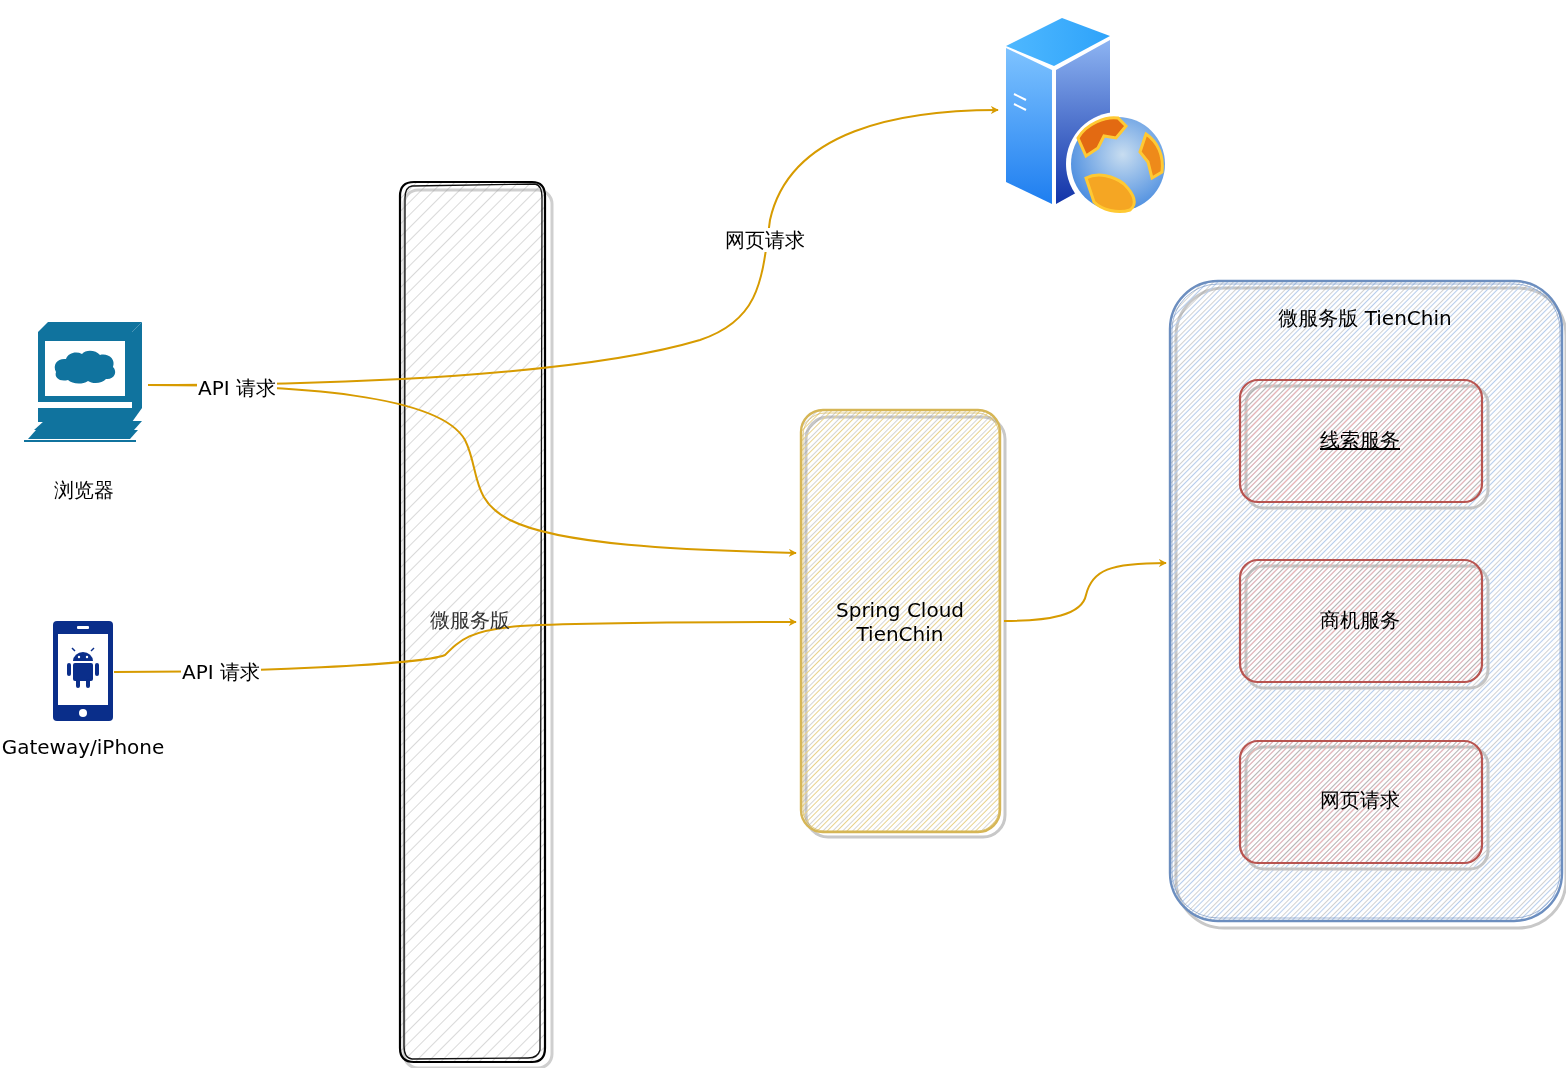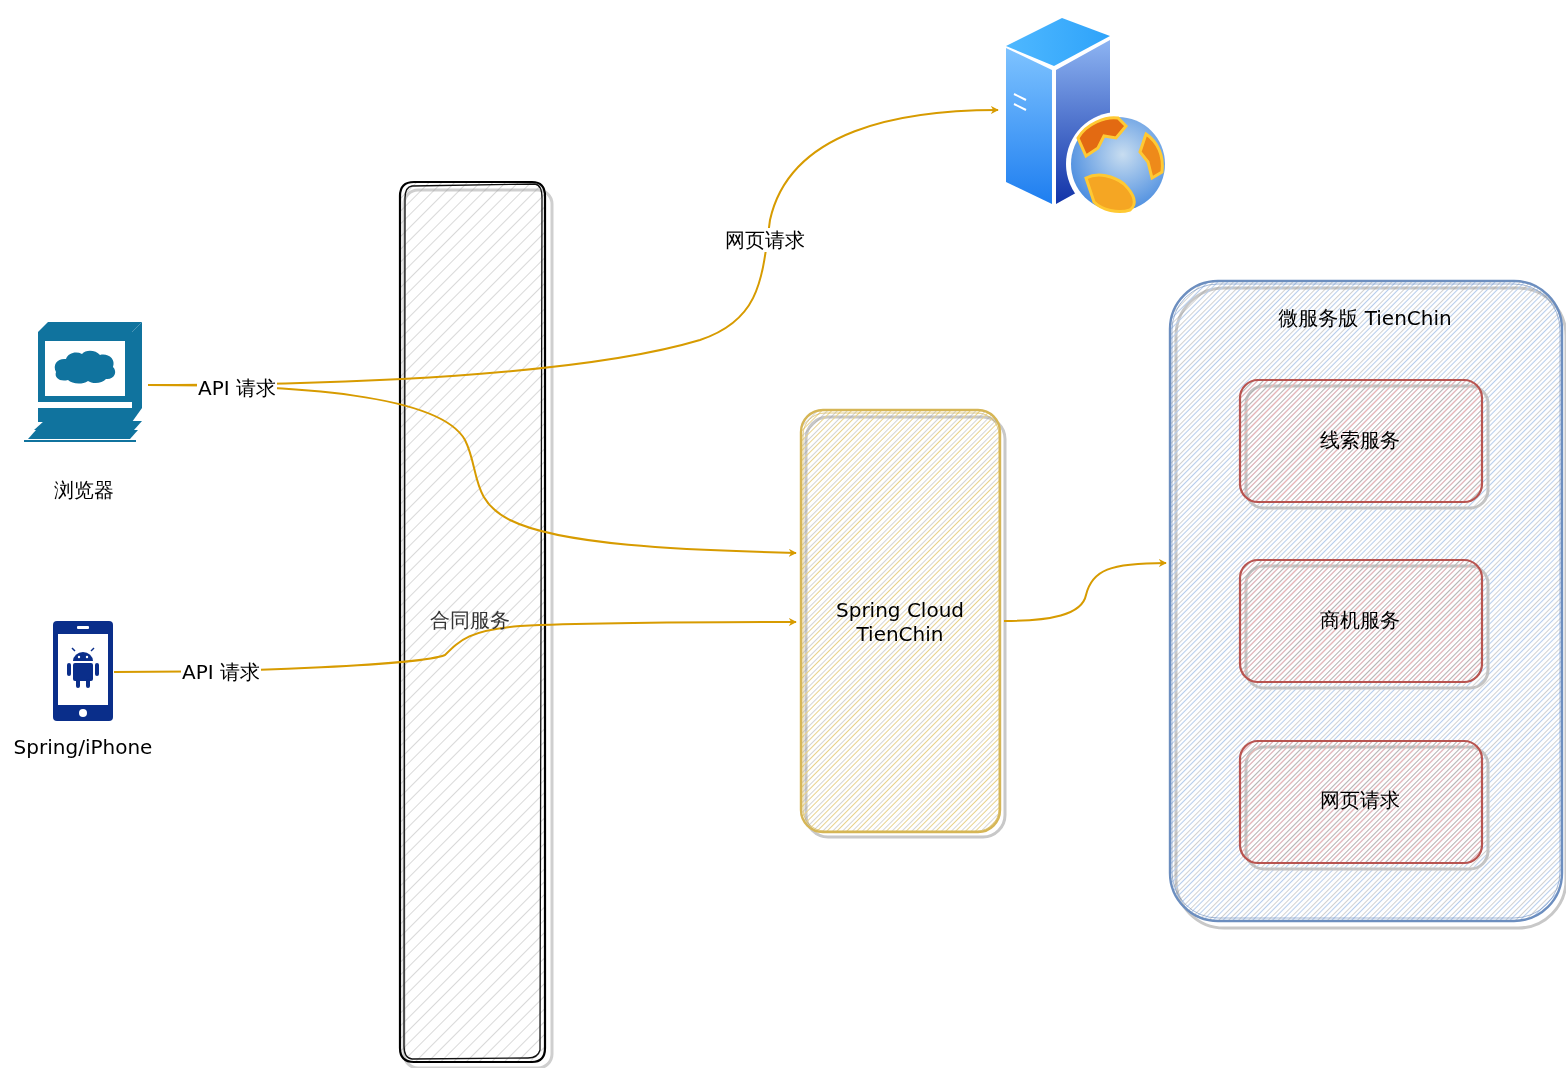--- a/index.html
+++ b/index.html
@@ -127,25 +127,25 @@
     <line x1="8" y1="98" x2="20" y2="104" stroke="#ffffff" stroke-width="2"></line>
     <circle cx="112" cy="158" r="52" fill="#ffffff"></circle>
     <circle cx="112" cy="158" r="47" fill="url(#globe-sea)"></circle>
     <path d="M72,132 C80,118 100,110 112,112 L120,120 L110,132 L98,130 L92,142 L80,150 Z" fill="#E36A12" stroke="#FFC933" stroke-width="3"></path>
     <path d="M140,128 C152,136 158,150 156,166 L146,172 L142,156 L134,146 Z" fill="#EE8A1A" stroke="#FFC933" stroke-width="3"></path>
     <path d="M80,172 C92,166 108,170 118,178 C128,188 132,198 124,204 C112,208 96,204 88,196 Z" fill="#F5A623" stroke="#FFC933" stroke-width="3"></path>
   </g>
 </svg>
 
 <div class="lbl center" style="left:84px; top:490px;">浏览器</div>
-<div class="lbl center" style="left:83px; top:747px;">Spring/iPhone</div>
+<div class="lbl center" style="left:83px; top:747px;">Gateway/iPhone</div>
 <div class="lbl center bg" style="left:237px; top:388px;">API 请求</div>
 <div class="lbl center bg" style="left:221px; top:672px;">API 请求</div>
 <div class="lbl center bg" style="left:765px; top:240px;">网页请求</div>
-<div class="lbl center" style="left:470px; top:620px; color:#333;">合同服务</div>
+<div class="lbl center" style="left:470px; top:620px; color:#333;">微服务版</div>
 <div class="lbl center" style="left:900px; top:622px;">
   <div>Spring Cloud</div>
   <div>TienChin</div>
 </div>
 <div class="lbl center" style="left:1365px; top:318px;text-align:right;">微服务版 TienChin</div>
-<div class="lbl center" style="left:1360px; top:440px;">线索服务</div>
+<div class="lbl center" style="left:1360px; top:440px;text-decoration:underline;">线索服务</div>
 <div class="lbl center" style="left:1360px; top:620px;text-align:center;">商机服务</div>
 <div class="lbl center" style="left:1360px; top:800px;">网页请求</div>
 
 </body></html>

